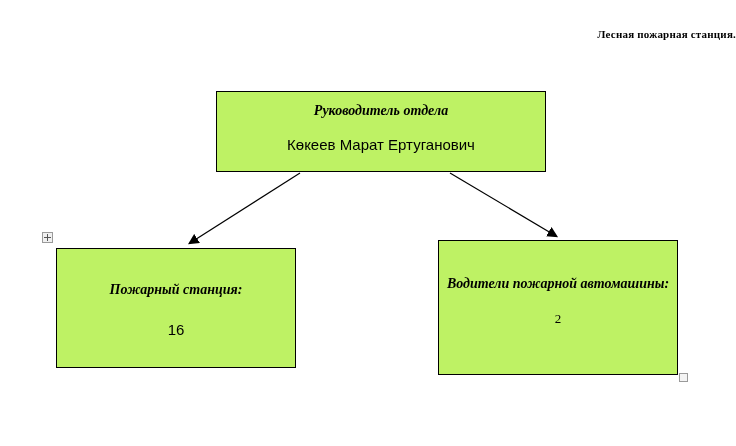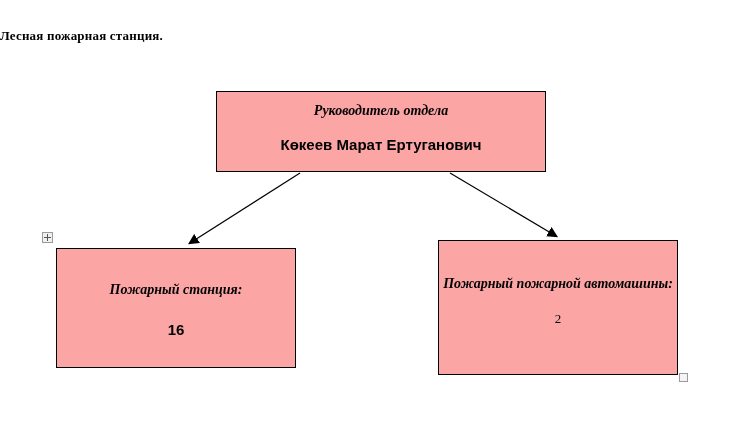--- a/index.html
+++ b/index.html
@@ -19,45 +19,45 @@
     left: 0;
     top: 0;
     width: 736px;
     height: 446px;
   }
   .title {
     position: absolute;
     left: 0;
     top: 28px;
     width: 736px;
-    text-align: left;
+    text-align: right;
     font-family: "Liberation Serif", serif;
     font-weight: bold;
-    font-size: 13px;
+    font-size: 11px;
     color: #000000;
     letter-spacing: 0.2px;
   }
   .box {
     position: absolute;
     border: 1px solid #000000;
-    background: #fca5a5;
+    background: #bef264;
     box-sizing: border-box;
   }
   .box .line1 {
     font-family: "Liberation Serif", serif;
     font-style: italic;
     font-weight: bold;
     font-size: 14px;
     text-align: center;
     color: #000000;
     line-height: 1.25;
   }
   .box .line2 {
     font-family: "Liberation Sans", sans-serif;
-    font-weight: bold;
+    font-weight: normal;
     font-size: 15px;
     text-align: center;
     color: #000000;
   }
   
   #box-head {
     left: 216px;
     top: 91px;
     width: 330px;
     height: 81px;
@@ -166,20 +166,20 @@
     <div class="line1">Руководитель отдела</div>
     <div class="line2">Көкеев Марат Ертуганович</div>
   </div>
 
   <div class="box" id="box-left">
     <div class="line1">Пожарный станция:</div>
     <div class="line2">16</div>
   </div>
 
   <div class="box" id="box-right">
-    <div class="line1">Пожарный пожарной автомашины:</div>
+    <div class="line1">Водители пожарной автомашины:</div>
     <div class="line2">2</div>
   </div>
 
   <div class="move-handle"></div>
   <div class="resize-handle"></div>
 
 </div>
 
 </body></html>

